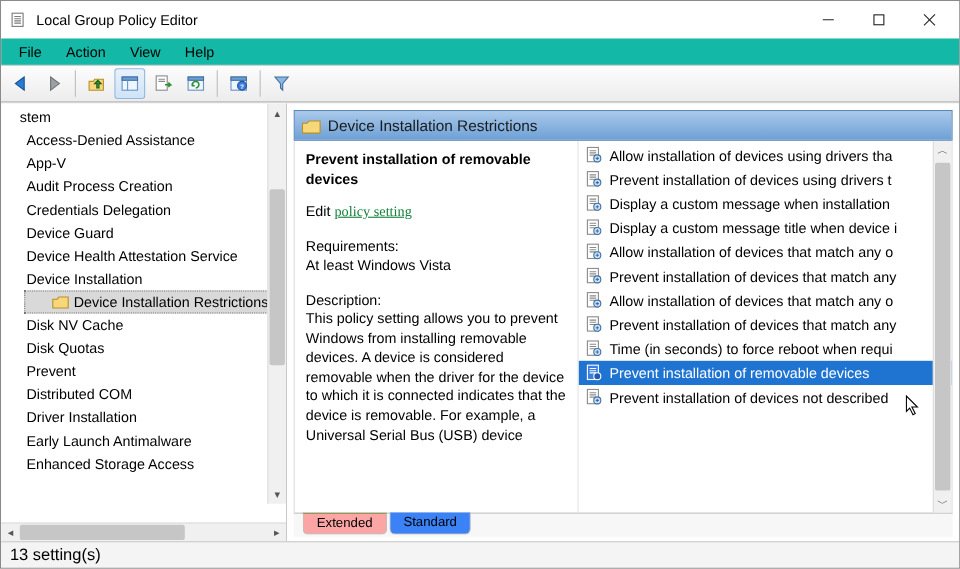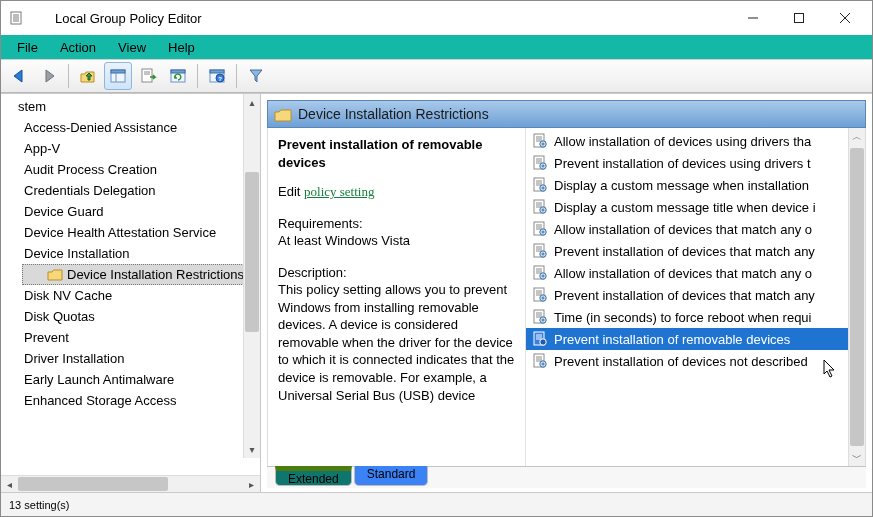--- a/index.html
+++ b/index.html
@@ -21,21 +21,21 @@
     display: flex;
     align-items: center;
     padding: 0 4px 0 8px;
     background: #fff;
   }
   .titlebar .app-icon {
     width: 16px; height: 16px;
     margin-right: 8px;
     display: inline-flex; align-items: center; justify-content: center;
   }
-  .titlebar .title { flex: 1; font-size: 13px; margin-left: 22px; }
+  .titlebar .title { flex: 1; font-size: 13px; }
   .win-controls { display: flex; }
   .win-btn {
     width: 46px; height: 30px;
     display: flex; align-items: center; justify-content: center;
     font-family: inherit;
   }
   .win-btn svg { stroke: #222; stroke-width: 1; fill: none; }
   
   .menubar {
     height: 24px;
@@ -227,34 +227,34 @@
     border: 1px solid #bcbcbc;
     border-top: none;
     border-radius: 0 0 5px 5px;
     margin-right: 2px;
     background: #3b82f6;
     font-size: 12px;
     position: relative;
     top: -1px;
   }
   .tab.active {
-    background: #0f766e;
-    border-top: 5px solid #4d7c0f;
+    background: #fca5a5;
+    border-top: 1px solid #4d7c0f;
     top: -1px;
     z-index: 2;
   }
   
   .statusbar {
     position: absolute; left:0; right:0; bottom:0;
     height: 24px;
     border-top: 1px solid #c9c9c9;
     display:flex; align-items:center;
     padding: 0 8px;
     background:#f4f4f4;
-    font-size: 11px;
+    font-size: 15px;
   }
 </style>
 </head>
 <body>
 
 <div class="titlebar">
   <span class="app-icon">
     <svg width="16" height="16" viewBox="0 0 16 16">
       <rect x="2" y="2" width="10" height="12" fill="#fff" stroke="#7a7a7a"></rect>
       <line x1="4" y1="5" x2="10" y2="5" stroke="#7a7a7a"></line>
@@ -385,20 +385,23 @@
           <div class="tree-row">
             <span>Disk NV Cache</span>
           </div>
           <div class="tree-row">
             <span>Disk Quotas</span>
           </div>
           <div class="tree-row">
             <span>Prevent</span>
           </div>
           <div class="tree-row">
+            <span>Distributed COM</span>
+          </div>
+          <div class="tree-row">
             <span>Driver Installation</span>
           </div>
           <div class="tree-row">
             <span>Early Launch Antimalware</span>
           </div>
           <div class="tree-row">
             <span>Enhanced Storage Access</span>
           </div>
         </div>
       <div class="tree-vscroll">

